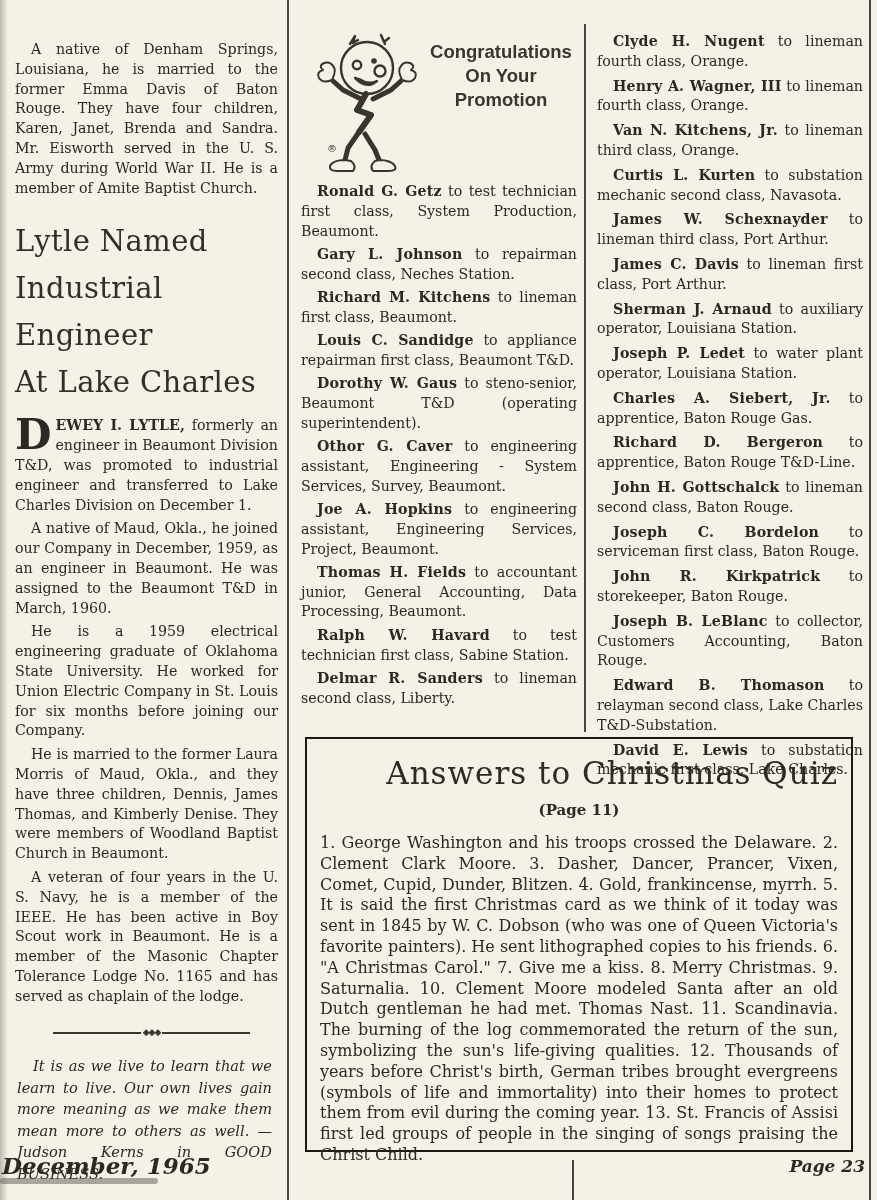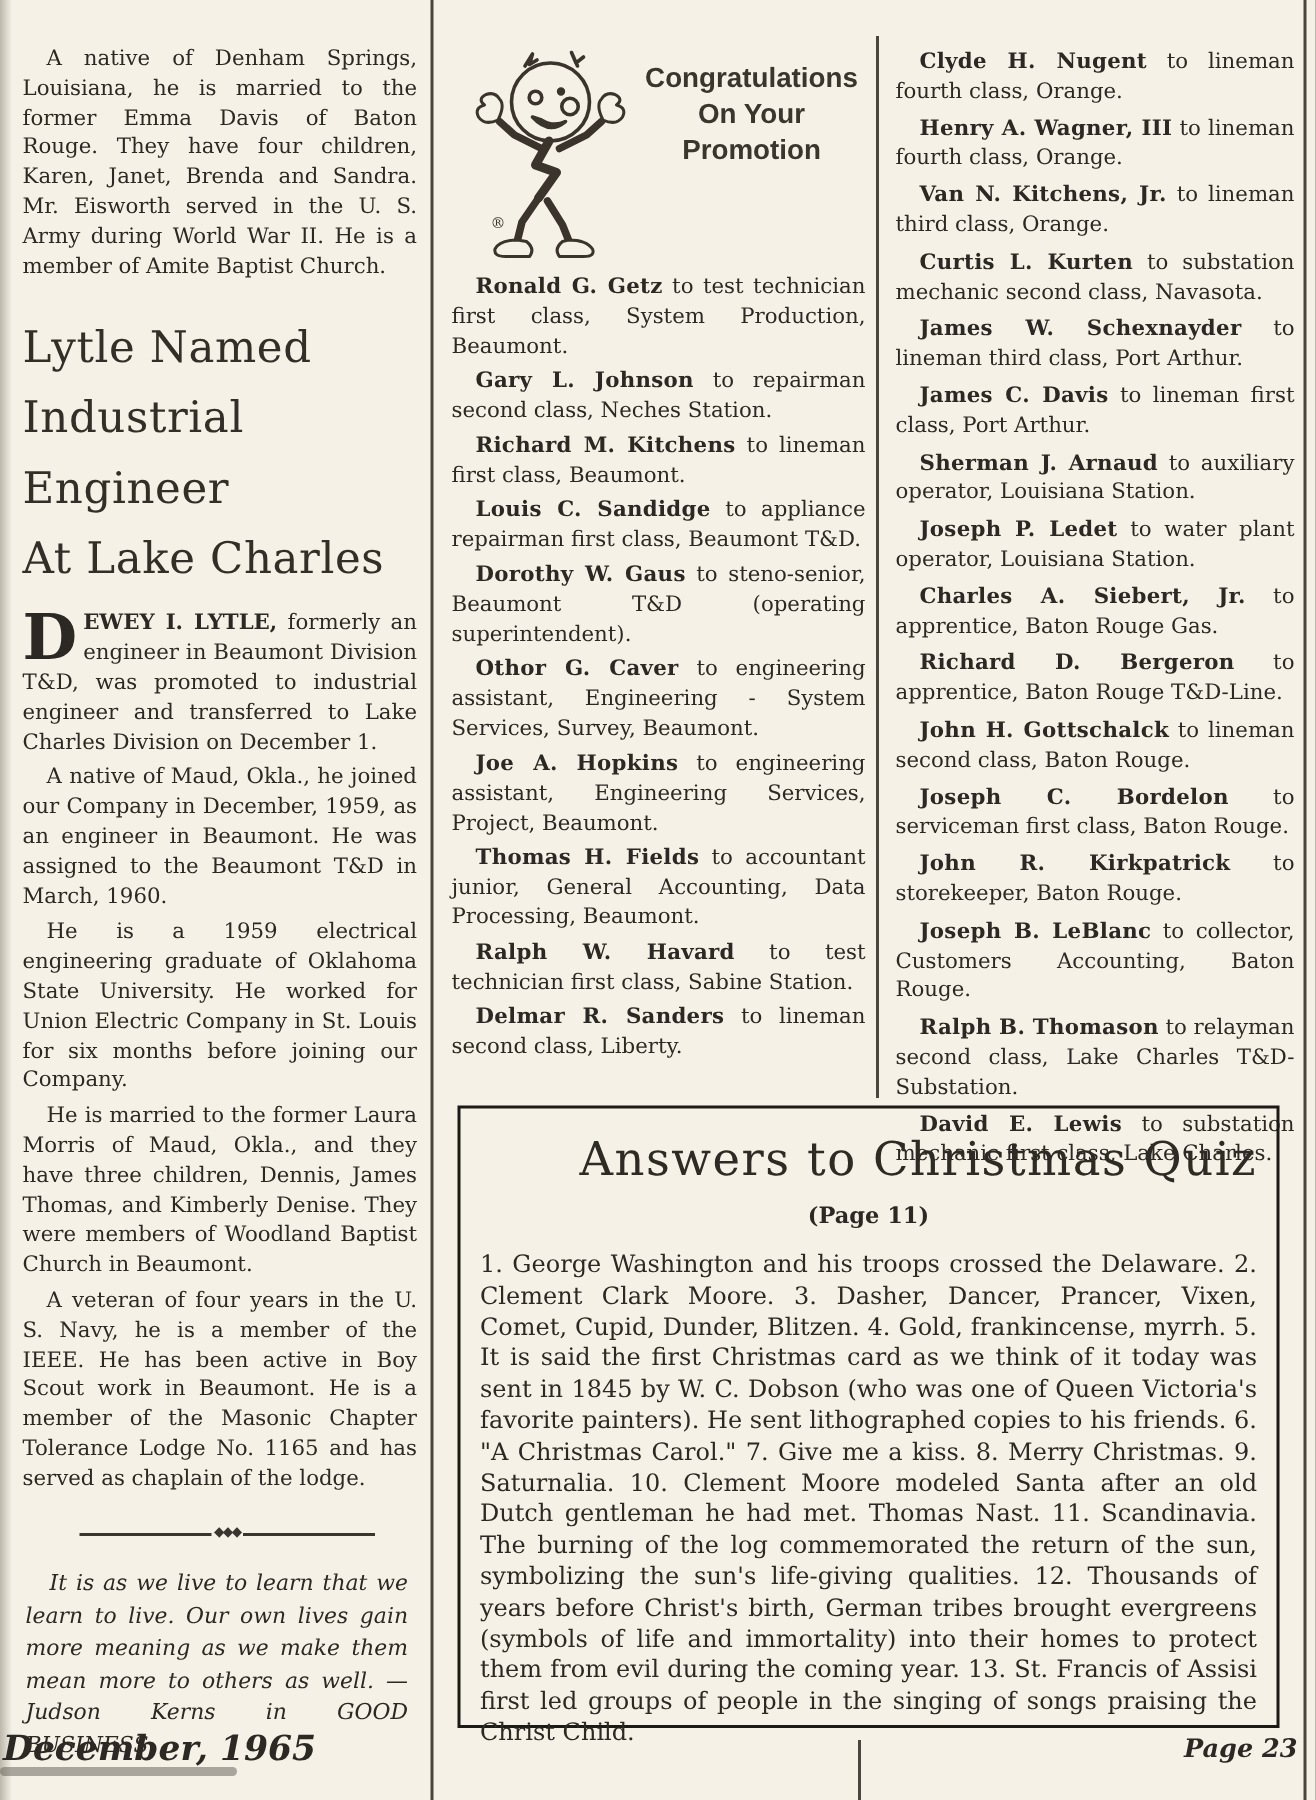--- a/index.html
+++ b/index.html
@@ -14,21 +14,21 @@
   .scan-smudge{position:absolute;left:0;top:1178px;width:158px;height:6px;
     background:#5e5a51;opacity:.5;border-radius:3px;}
   .vrule{position:absolute;width:2px;background:#4a463f;}
   .vrule.r1{left:287px;top:0;height:1200px;}
   .vrule.r2{left:584px;top:24px;height:708px;}
   .vrule.r2b{left:572px;top:1160px;height:40px;}
   .vrule.r3{left:869px;top:0;height:1200px;}
 
   
   .col{position:absolute;font-size:14.2px;line-height:19.8px;text-align:justify;}
-  .col-left{left:15px;top:30px;width:263px;}
+  .col-left{left:15px;top:40px;width:263px;}
   .col-mid{left:301px;top:26px;width:276px;}
   .col-right{left:597px;top:32px;width:266px;}
 
   p{margin:0 0 4px 0;}
   .indent{text-indent:16px;}
   .headline{font-size:29px;line-height:47px;font-weight:normal;
     letter-spacing:.4px;margin:20px 0 10px 0;text-align:left;color:#332e27;}
   .dropcap{float:left;font-size:42px;line-height:33px;padding:2px 4px 0 0;font-weight:bold;}
   .divider{display:flex;align-items:center;margin:22px 28px 18px 38px;color:#3a362f;}
   .divider .dline{flex:1;height:2px;background:#3a362f;}
@@ -178,21 +178,21 @@
         <p class="promo-entry"><strong>Richard D. Bergeron</strong><span> to apprentice, Baton Rouge T&amp;D-Line.</span></p>
 
         <p class="promo-entry"><strong>John H. Gottschalck</strong><span> to lineman second class, Baton Rouge.</span></p>
 
         <p class="promo-entry"><strong>Joseph C. Bordelon</strong><span> to serviceman first class, Baton Rouge.</span></p>
 
         <p class="promo-entry"><strong>John R. Kirkpatrick</strong><span> to storekeeper, Baton Rouge.</span></p>
 
         <p class="promo-entry"><strong>Joseph B. LeBlanc</strong><span> to collector, Customers Accounting, Baton Rouge.</span></p>
 
-        <p class="promo-entry"><strong>Ralph B. Thomason</strong><span> to relayman second class, Lake Charles T&amp;D-Substation.</span></p>
+        <p class="promo-entry"><strong>Edward B. Thomason</strong><span> to relayman second class, Lake Charles T&amp;D-Substation.</span></p>
 
         <p class="promo-entry"><strong>David E. Lewis</strong><span> to substation mechanic first class, Lake Charles.</span></p>
       </div>
   </div>
 
   <div class="quiz-box">
     <h2 class="quiz-title">Answers to Christmas Quiz</h2>
     <div class="quiz-sub">(Page 11)</div>
     <p class="quiz-body">1. George Washington and his troops crossed the Delaware. 2. Clement Clark Moore. 3. Dasher, Dancer, Prancer, Vixen, Comet, Cupid, Dunder, Blitzen. 4. Gold, frankincense, myrrh. 5. It is said the first Christmas card as we think of it today was sent in 1845 by W. C. Dobson (who was one of Queen Victoria's favorite painters). He sent lithographed copies to his friends. 6. "A Christmas Carol." 7. Give me a kiss. 8. Merry Christmas. 9. Saturnalia. 10. Clement Moore modeled Santa after an old Dutch gentleman he had met. Thomas Nast. 11. Scandinavia. The burning of the log commemorated the return of the sun, symbolizing the sun's life-giving qualities. 12. Thousands of years before Christ's birth, German tribes brought evergreens (symbols of life and immortality) into their homes to protect them from evil during the coming year. 13. St. Francis of Assisi first led groups of people in the singing of songs praising the Christ Child.</p>
   </div>

